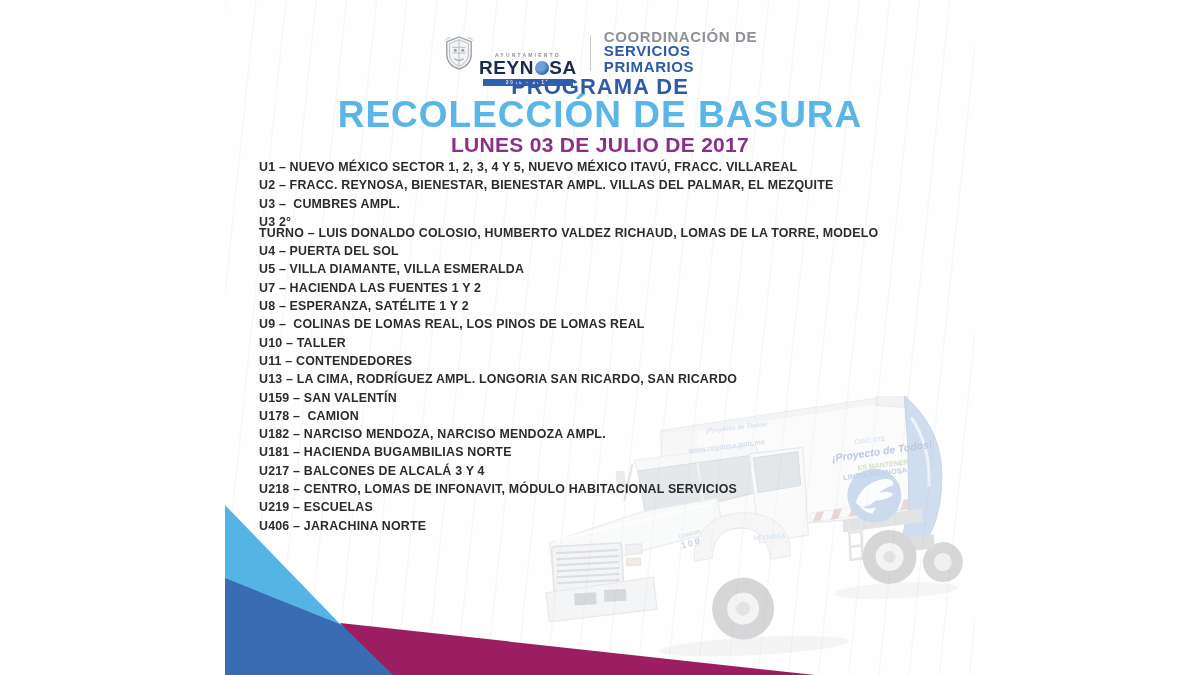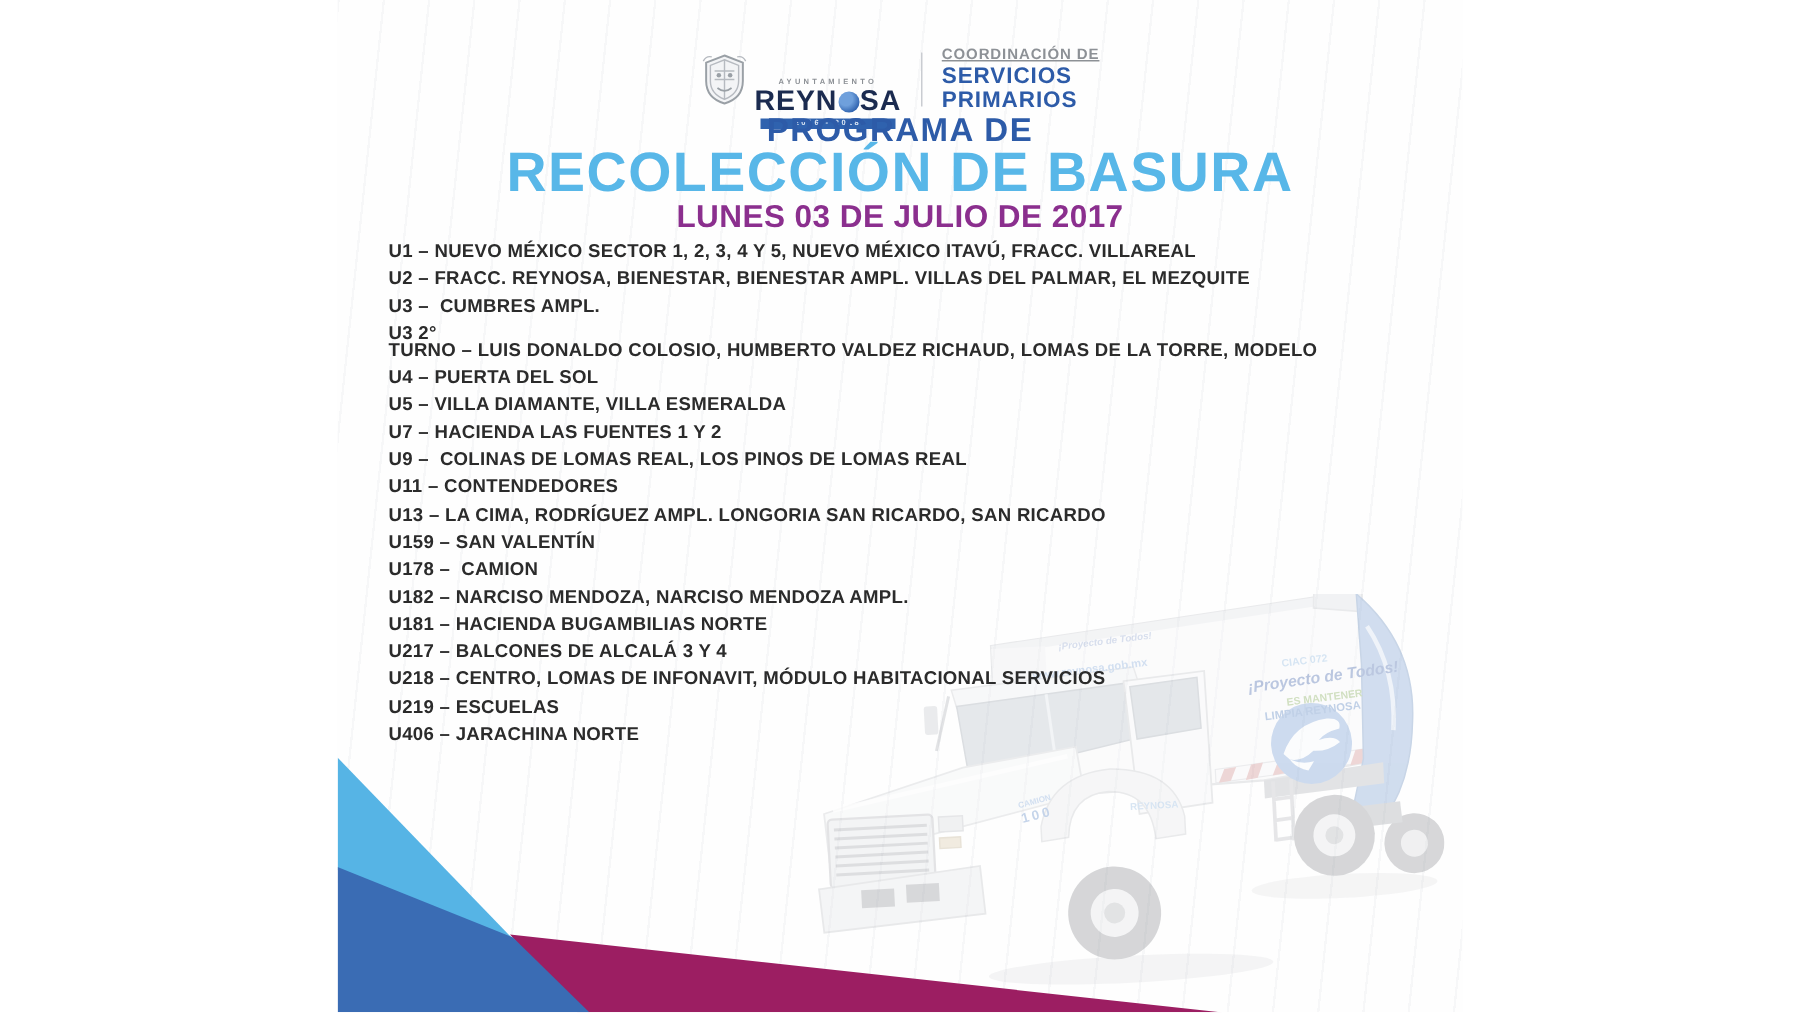--- a/index.html
+++ b/index.html
@@ -14,21 +14,21 @@
   .crest{width:32px;height:36px;}
   .logo-text{display:flex;flex-direction:column;align-items:center;margin-top:32px;}
   .ayuntamiento{font-size:5px;font-weight:700;color:#8d9196;letter-spacing:2.2px;line-height:6px;}
   .reynosa-word{font-size:19px;font-weight:700;color:#1b2b50;letter-spacing:.6px;line-height:19px;display:flex;align-items:center;}
   .o-logo{display:inline-block;width:14px;height:14px;border-radius:50%;
           background:radial-gradient(circle at 35% 35%, #6fa0dc 0 35%, #2f62ae 75%);margin:0 .5px;position:relative;top:.5px;}
   .years-banner{margin-top:1.5px;background:#2f62ae;color:#dfe8f5;font-size:5px;font-weight:700;
                 letter-spacing:1.6px;line-height:7px;padding:0 6px;width:78px;text-align:center;}
   .divider{width:1px;height:36px;background:#c9ccd1;margin:0 13px;}
   .coord{display:flex;flex-direction:column;}
-  .coord-line1{font-size:10px;font-weight:700;color:#8d9196;letter-spacing:.6px;line-height:12px;text-decoration:underline;}
+  .coord-line1{font-size:15px;font-weight:700;color:#8d9196;letter-spacing:.6px;line-height:12px;}
   .coord-line2,.coord-line3{font-size:15px;font-weight:700;color:var(--accent-navy,#2b55a5);letter-spacing:.6px;line-height:15.5px;}
   
   .title-block{position:absolute;top:77px;left:0;width:100%;text-align:center;}
   .title-pre{font-size:22px;font-weight:700;color:var(--accent-navy,#2d5ba8);letter-spacing:1px;line-height:20px;text-align:center;}
   .title-main{font-size:37px;font-weight:700;color:var(--accent-light-blue,#58b7e8);letter-spacing:1px;line-height:34px;margin-top:1px;}
   .title-date{font-size:21px;font-weight:700;color:var(--accent-purple,#8b2f8e);letter-spacing:.3px;line-height:20px;margin-top:3px;}
   
   .list{position:absolute;left:34px;top:162px;width:680px;}
   .item{margin-bottom:7.3px;font-size:12.4px;font-weight:700;color:var(--text-dark,#2b2b2b);
         letter-spacing:.2px;white-space:pre-wrap;}
@@ -179,21 +179,23 @@
     </div>
 
     <div class="list">
         <div class="item"><div class="l1">U1 – NUEVO MÉXICO SECTOR 1, 2, 3, 4 Y 5, NUEVO MÉXICO ITAVÚ, FRACC. VILLAREAL</div></div>
         <div class="item"><div class="l1">U2 – FRACC. REYNOSA, BIENESTAR, BIENESTAR AMPL. VILLAS DEL PALMAR, EL MEZQUITE</div></div>
         <div class="item"><div class="l1">U3 –  CUMBRES AMPL.</div></div>
         <div class="item"><div class="l1">U3 2°</div><div class="l2">TURNO – LUIS DONALDO COLOSIO, HUMBERTO VALDEZ RICHAUD, LOMAS DE LA TORRE, MODELO</div></div>
         <div class="item"><div class="l1">U4 – PUERTA DEL SOL</div></div>
         <div class="item"><div class="l1">U5 – VILLA DIAMANTE, VILLA ESMERALDA</div></div>
         <div class="item"><div class="l1">U7 – HACIENDA LAS FUENTES 1 Y 2</div></div>
+        <div class="item"><div class="l1">U8 – ESPERANZA, SATÉLITE 1 Y 2</div></div>
         <div class="item"><div class="l1">U9 –  COLINAS DE LOMAS REAL, LOS PINOS DE LOMAS REAL</div></div>
+        <div class="item"><div class="l1">U10 – TALLER</div></div>
         <div class="item"><div class="l1">U11 – CONTENDEDORES</div></div>
         <div class="item"><div class="l1">U13 – LA CIMA, RODRÍGUEZ AMPL. LONGORIA SAN RICARDO, SAN RICARDO</div></div>
         <div class="item"><div class="l1">U159 – SAN VALENTÍN</div></div>
         <div class="item"><div class="l1">U178 –  CAMION</div></div>
         <div class="item"><div class="l1">U182 – NARCISO MENDOZA, NARCISO MENDOZA AMPL.</div></div>
         <div class="item"><div class="l1">U181 – HACIENDA BUGAMBILIAS NORTE</div></div>
         <div class="item"><div class="l1">U217 – BALCONES DE ALCALÁ 3 Y 4</div></div>
         <div class="item"><div class="l1">U218 – CENTRO, LOMAS DE INFONAVIT, MÓDULO HABITACIONAL SERVICIOS</div></div>
         <div class="item"><div class="l1">U219 – ESCUELAS</div></div>
         <div class="item"><div class="l1">U406 – JARACHINA NORTE</div></div>

